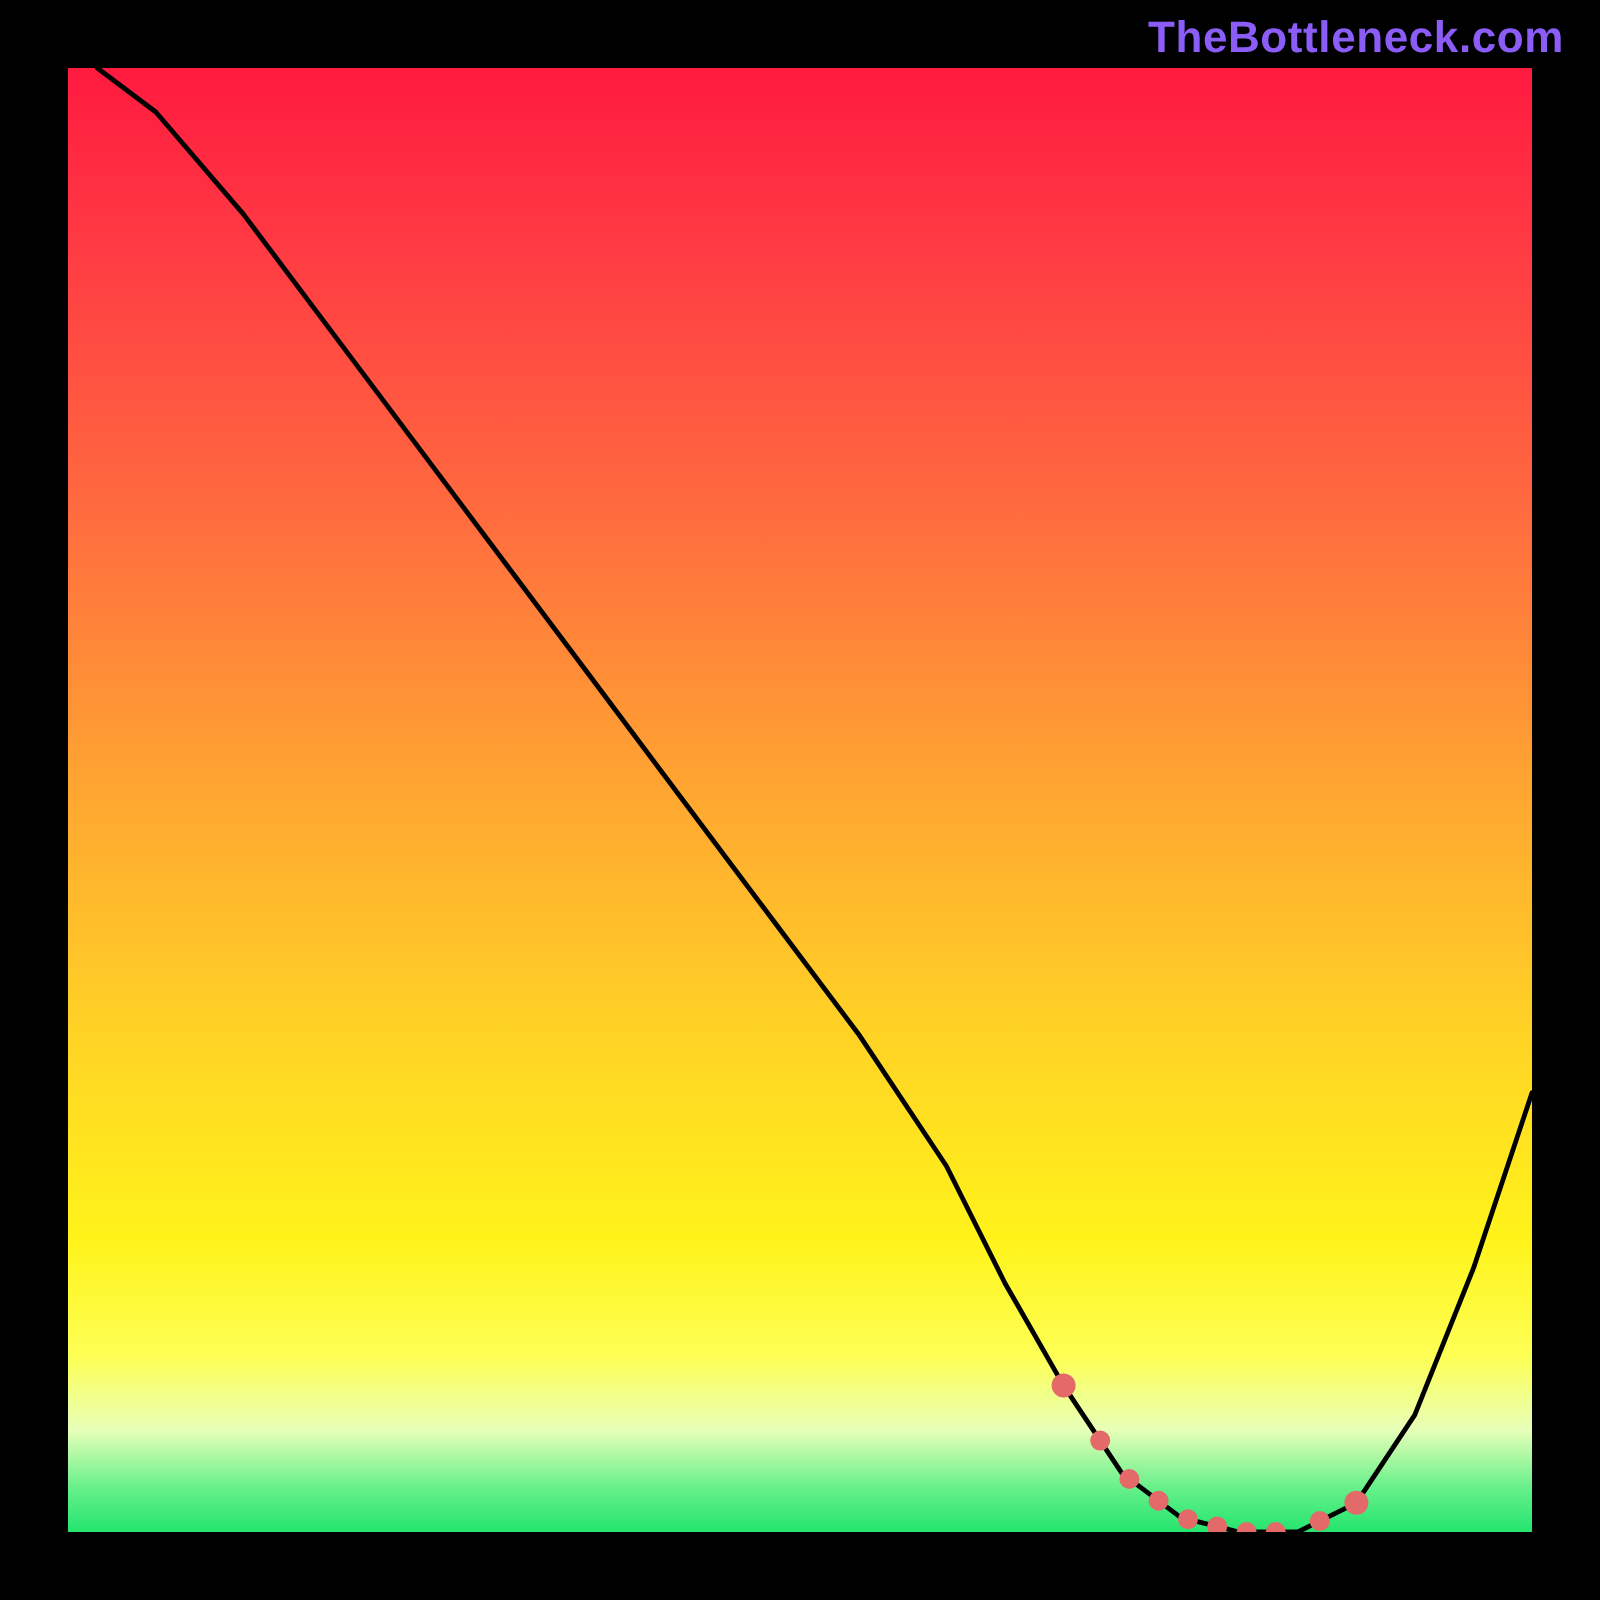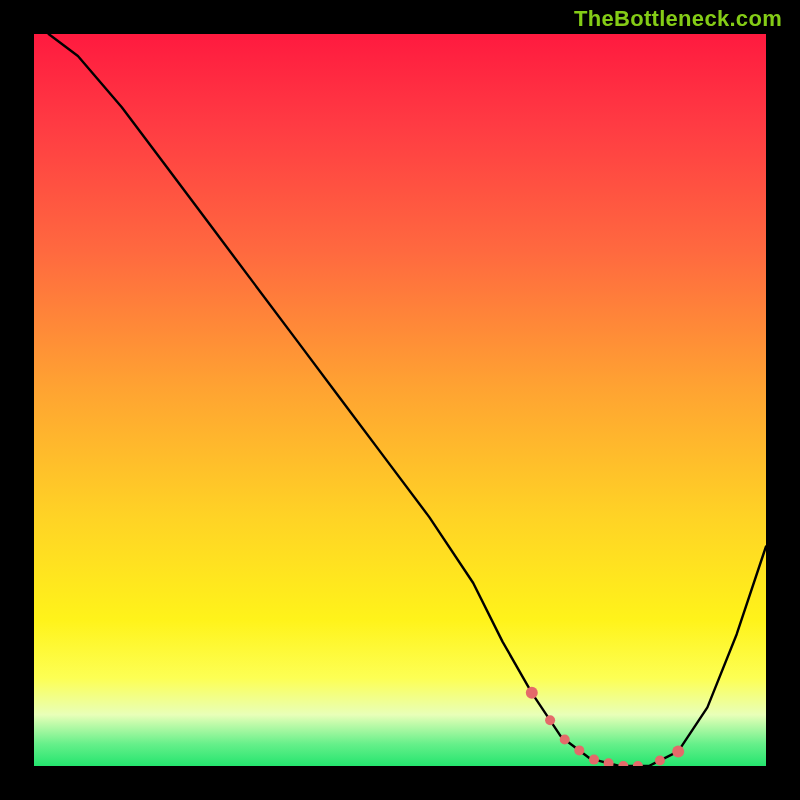--- a/index.html
+++ b/index.html
@@ -1,18 +1,18 @@
 <!DOCTYPE html>
 <html><head>
 <meta charset="utf-8">
 <style>
   * { margin: 0; padding: 0; box-sizing: border-box; }
   html, body { width: 800px; height: 800px; background: #000; }
   .container { position: relative; width: 800px; height: 800px; background: #000; }
-  .watermark { position: absolute; top: 6px; right: 18px; color: #84cc16; font-family: Arial, Helvetica, sans-serif; font-size: 22px; font-weight: bold; letter-spacing: 0.3px; }
+  .watermark { position: absolute; top: 6px; right: 18px; color: #8b5cf6; font-family: Arial, Helvetica, sans-serif; font-size: 22px; font-weight: bold; letter-spacing: 0.3px; }
   .plot-outer { position: absolute; left: 34px; top: 34px; width: 732px; height: 732px; background: #000; }
   .plot-area { position: absolute; left: 0; top: 0; width: 732px; height: 732px; overflow: hidden; }
   .gradient {
     position: absolute; left: 0; top: 0; width: 732px; height: 732px;
     background: linear-gradient(to bottom,
       #ff1a3f 0%,
       #ff3a43 12%,
       #ff6a3f 30%,
       #ffa232 48%,
       #ffd325 66%,

